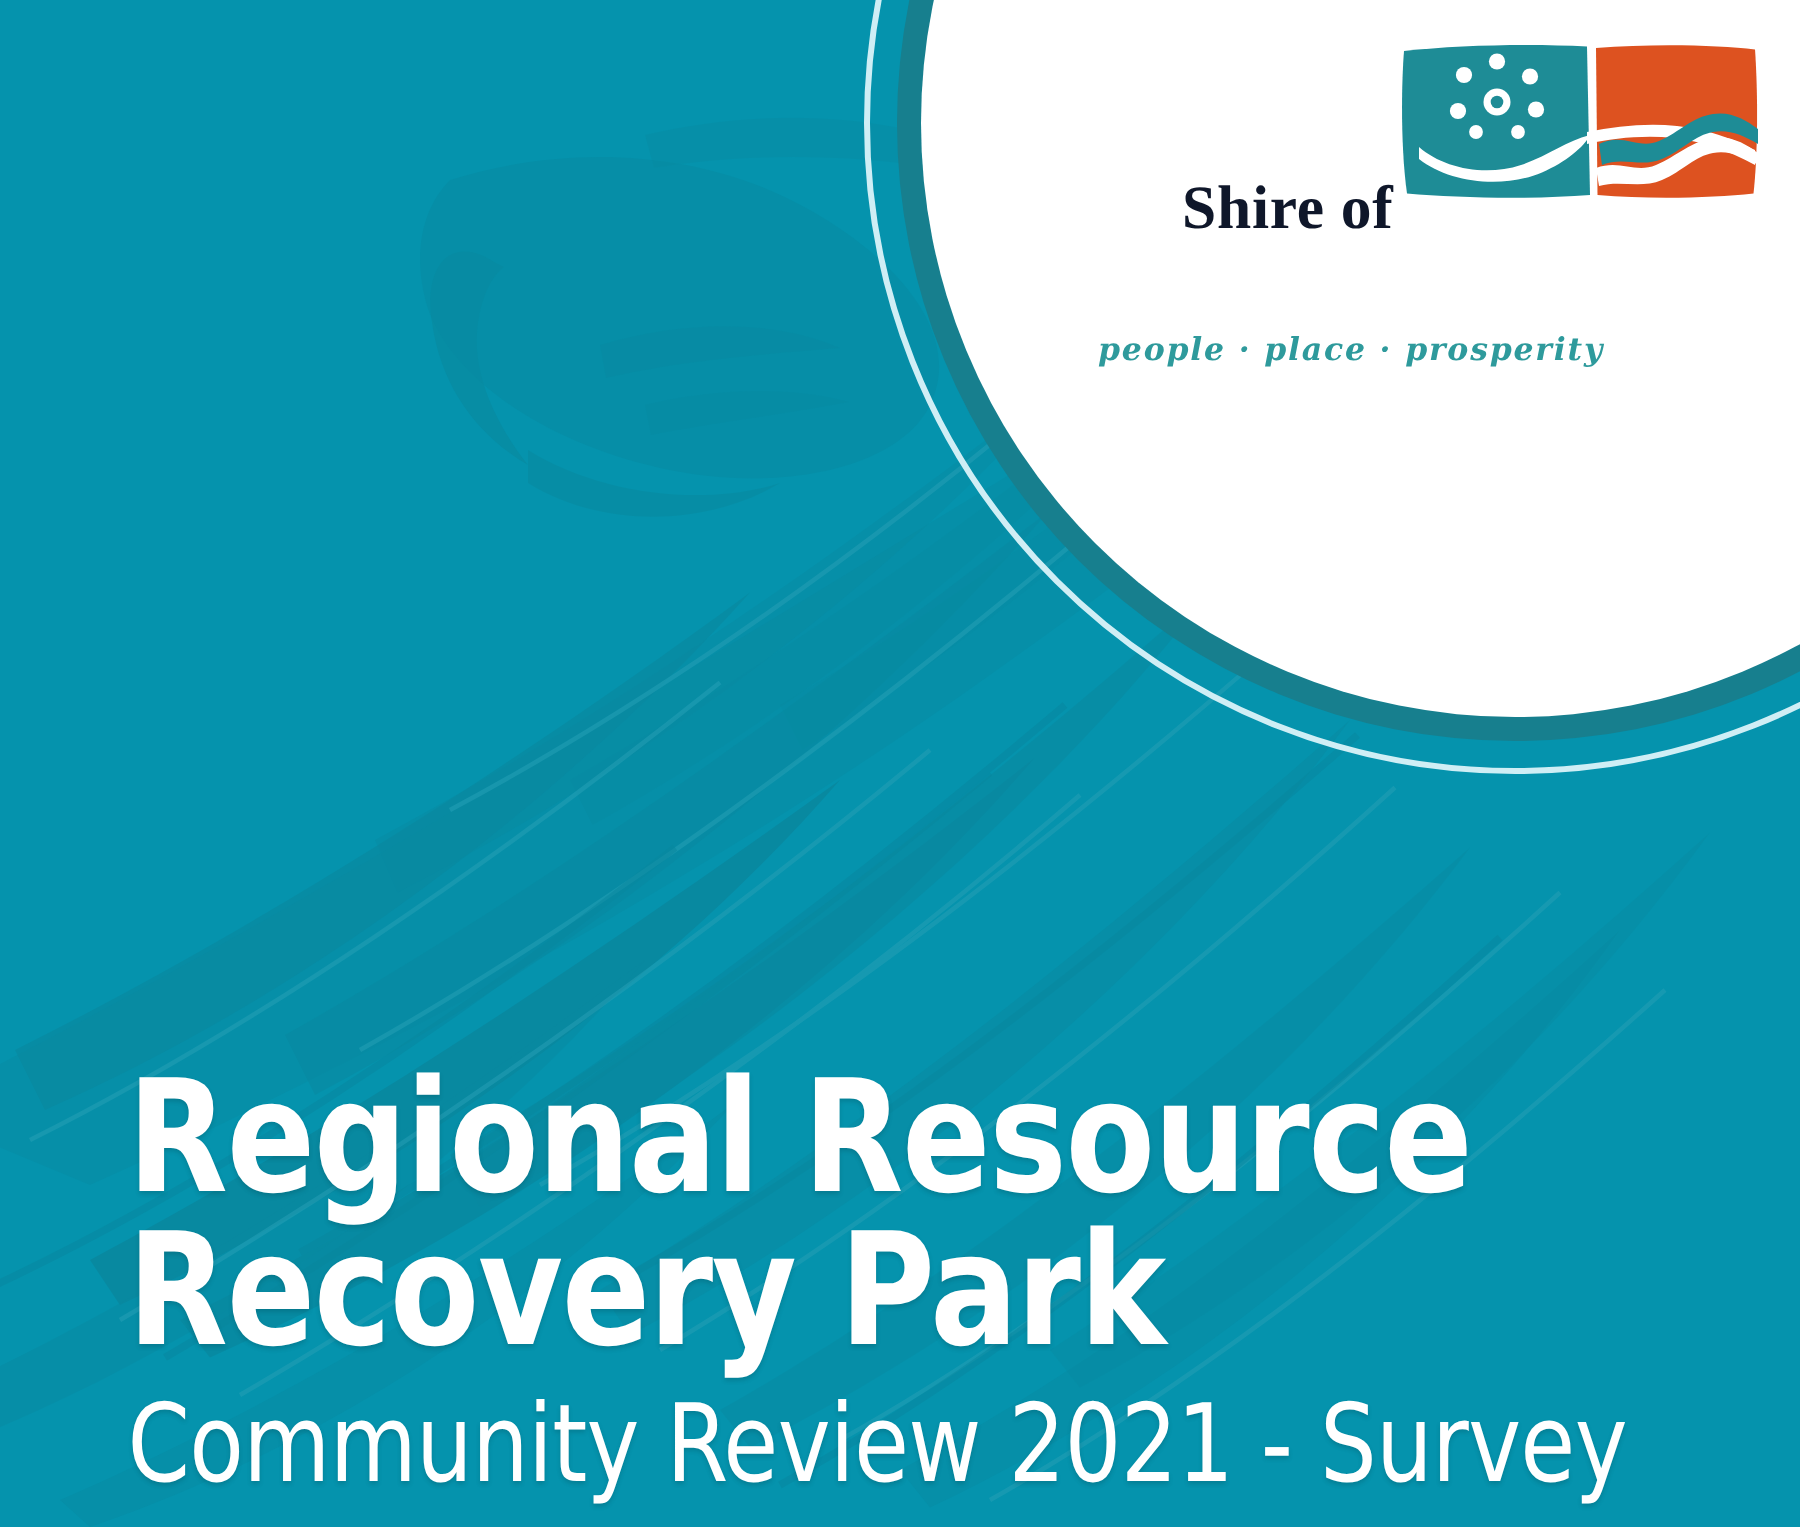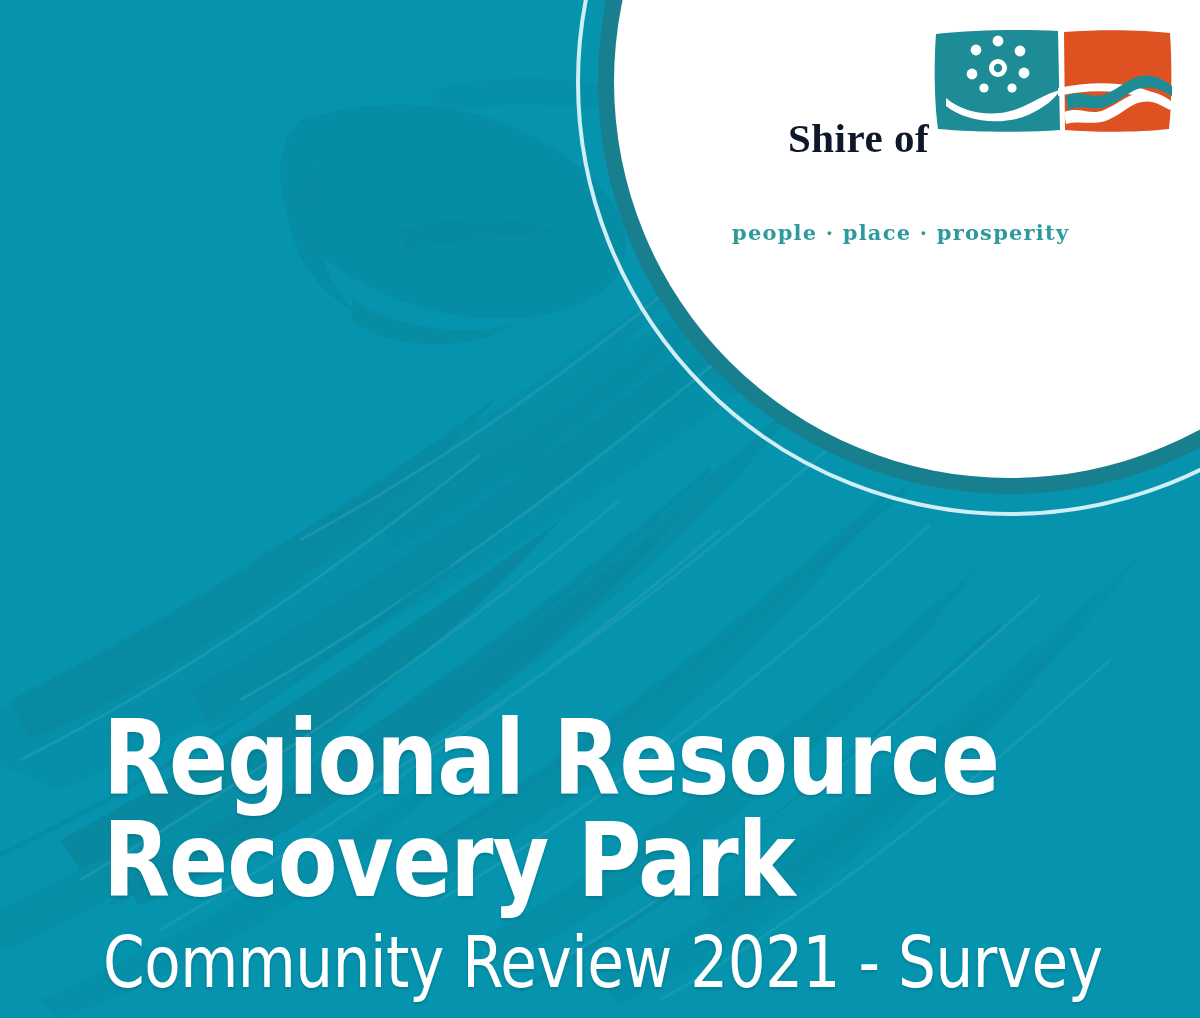--- a/index.html
+++ b/index.html
@@ -74,36 +74,36 @@
     font-weight:700;
     color:#ffffff;
     letter-spacing:-0.5px;
     line-height:1;
   }
   .logo-tagline{
     position:absolute;
     left:12px;
     top:196px;
     font-family:"DejaVu Serif", serif;
+    font-style:italic;
     font-size:21px;
     font-weight:600;
     color:#2e9a9c;
     letter-spacing:1.2px;
     line-height:1;
     white-space:nowrap;
   }
 
   
   .headline{
     position:absolute;
     left:85px;
     bottom:20px;
     width:1090px;
     z-index:6;
-    margin-left:18px;
   }
   .headline h1{
     font-family:"Liberation Sans Narrow","DejaVu Sans Condensed","Liberation Sans", sans-serif;
     font-weight:700;
     font-size:104px;
     line-height:0.98;
     color:#ffffff;
     letter-spacing:-1px;
     transform:scaleX(0.93);
     transform-origin:left center;

